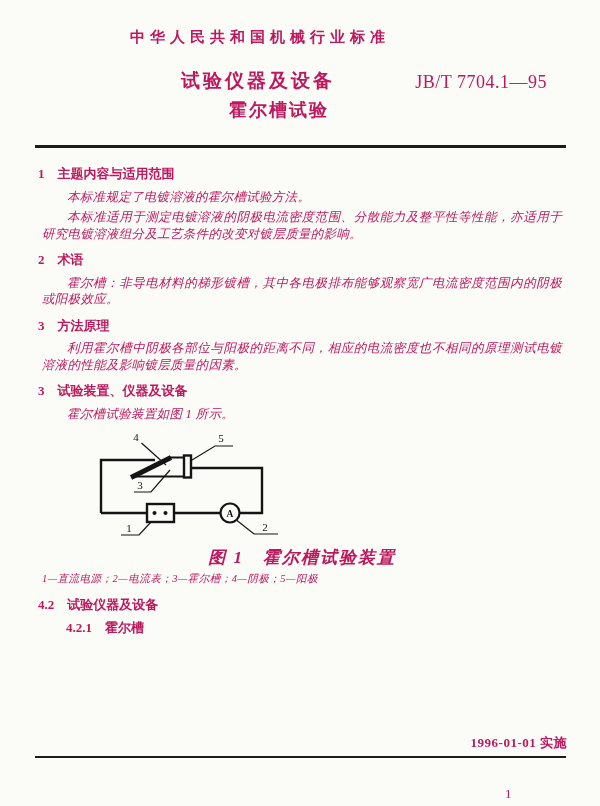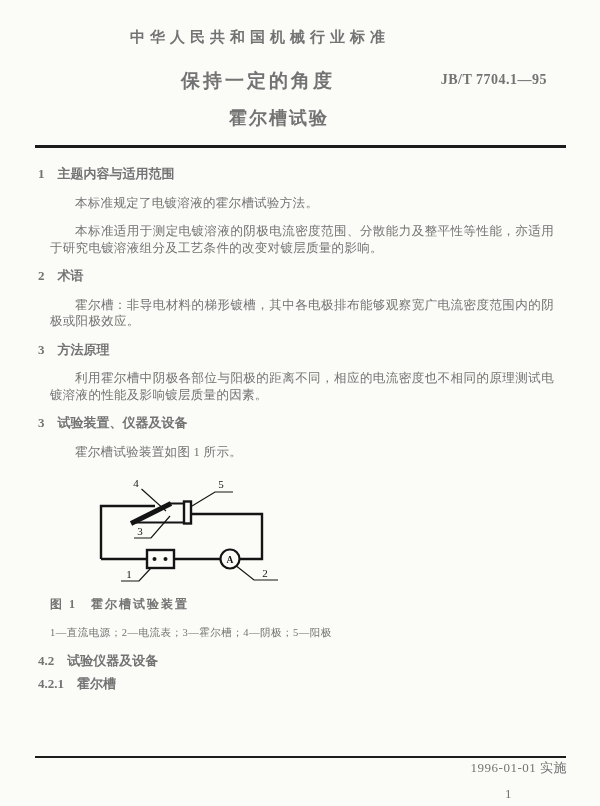--- a/index.html
+++ b/index.html
@@ -3,91 +3,92 @@
 <meta charset="utf-8">
 <style>
   html,body{margin:0;padding:0;}
   body{background:#e8e8e6;}
   .page{
     position:relative;
     width:600px;height:806px;
     margin:0 auto;
     background:#fbfbf8;
     font-family:"Liberation Serif","DejaVu Serif",serif;
-    color:#737373;
+    color:#be185d;
     overflow:hidden;
   }
   
   .org-line{
     position:absolute;top:28px;left:0;width:520px;
     text-align:center;font-size:15px;font-weight:bold;
     letter-spacing:5px;white-space:nowrap;
   }
   .title-wrap{
     position:absolute;top:68px;left:0;width:516px;
     text-align:center;font-weight:bold;
   }
   .title1{font-size:19px;letter-spacing:3px;}
-  .title2{font-size:18px;letter-spacing:2px;margin-top:12px;padding-left:42px;}
+  .title2{font-size:18px;letter-spacing:2px;margin-top:4px;padding-left:42px;}
   .std-no{
     position:absolute;top:72px;right:53px;
-    font-size:14px;font-weight:bold;letter-spacing:0.5px;
+    font-size:18px;font-weight:normal;letter-spacing:0.5px;
   }
   .rule{position:absolute;left:35px;right:34px;background:#1c1c1c;}
   .top-rule{top:145px;height:2.5px;}
   .bottom-rule{top:756px;height:2px;}
   
   main{
     position:absolute;top:156px;left:38px;width:528px;
     font-size:12.5px;line-height:16.5px;
   }
   .sec-h{
     font-size:13px;font-weight:bold;
     margin:10px 0 6px;white-space:pre-wrap;
   }
-  .sec-h.tight{margin-top:2px;}
+  .sec-h.tight{margin-top:2px;margin-left:28px;}
   main p{
-    margin:12px;text-indent:2em;text-align:justify;
+    margin:4px;text-indent:2em;text-align:justify;
     letter-spacing:0.3px;
+    font-style:italic;
   }
   
   .figure{margin-top:4px;}
   .figure svg{display:block;}
   .fig-caption{
-    font-size:12px;font-weight:bold;
+    text-align:center;font-size:17px;font-weight:bold;
     letter-spacing:2px;text-indent:0;margin-top:0;
   }
   .fig-legend{
     font-size:10.5px;letter-spacing:0.5px;
     text-indent:0;margin-top:3px;
   }
   .diagram-label{font-size:11px;font-family:"Liberation Serif","DejaVu Serif",serif;fill:#141414;}
   .ammeter-letter{font-size:9.5px;font-weight:bold;font-family:"Liberation Serif","DejaVu Serif",serif;fill:#141414;}
   
   .footer-left{
     position:absolute;top:767px;left:38px;
     font-size:13px;font-weight:bold;letter-spacing:0.5px;
   }
   .footer-right{
-    position:absolute;top:759px;right:33px;
-    font-size:13px;font-weight:normal;letter-spacing:0.5px;
+    position:absolute;top:734px;right:33px;
+    font-size:13px;font-weight:bold;letter-spacing:0.5px;
   }
   .page-num{
     position:absolute;top:786px;left:505px;
     font-size:13px;
   }
 </style>
 </head>
 <body>
 
 <div class="page">
 
   <div class="org-line">中华人民共和国机械行业标准</div>
   <div class="title-wrap">
-    <div class="title1">保持一定的角度</div>
+    <div class="title1">试验仪器及设备</div>
     <div class="title2">霍尔槽试验</div>
   </div>
   <div class="std-no">JB/T 7704.1—95</div>
   <div class="rule top-rule"></div>
 
   <main>
     <div class="sec-h">1　主题内容与适用范围</div>
     <p>本标准规定了电镀溶液的霍尔槽试验方法。</p>
     <p>本标准适用于测定电镀溶液的阴极电流密度范围、分散能力及整平性等性能，亦适用于研究电镀溶液组分及工艺条件的改变对镀层质量的影响。</p>
 

